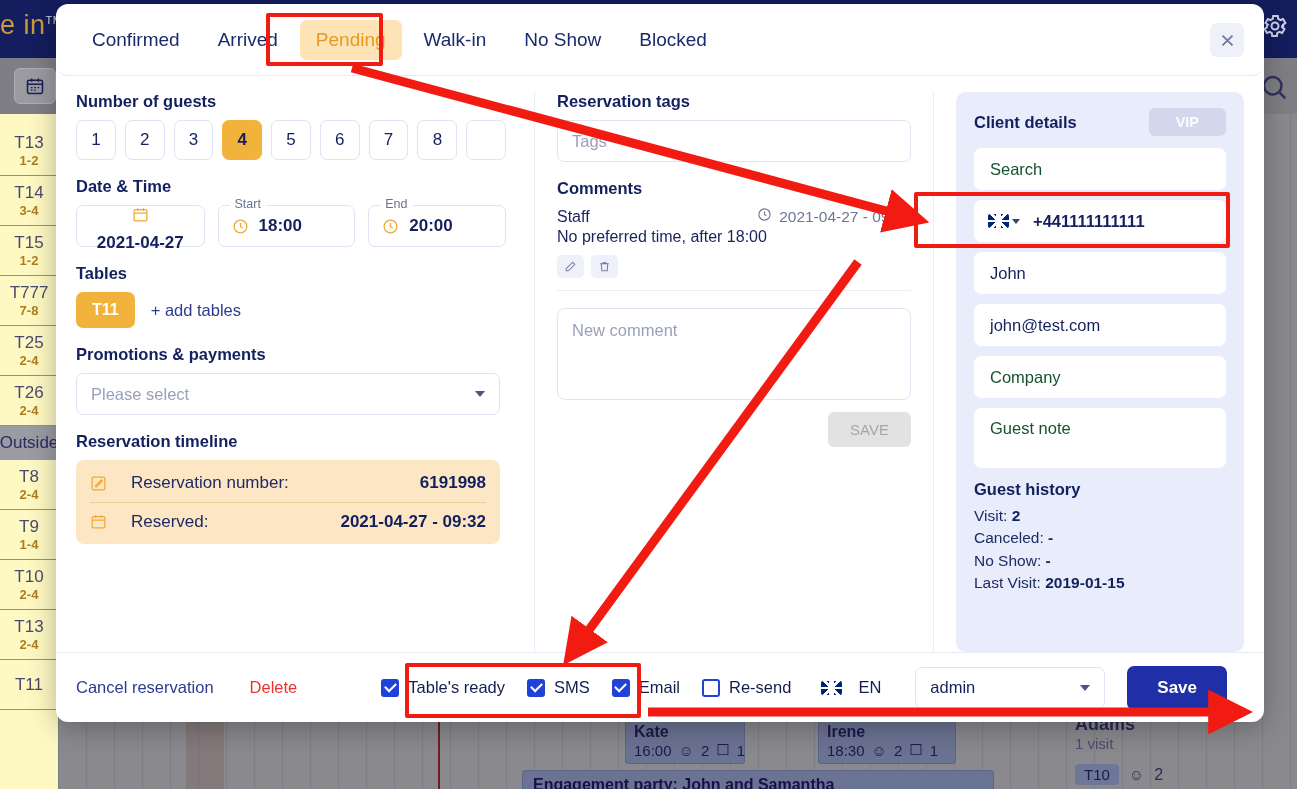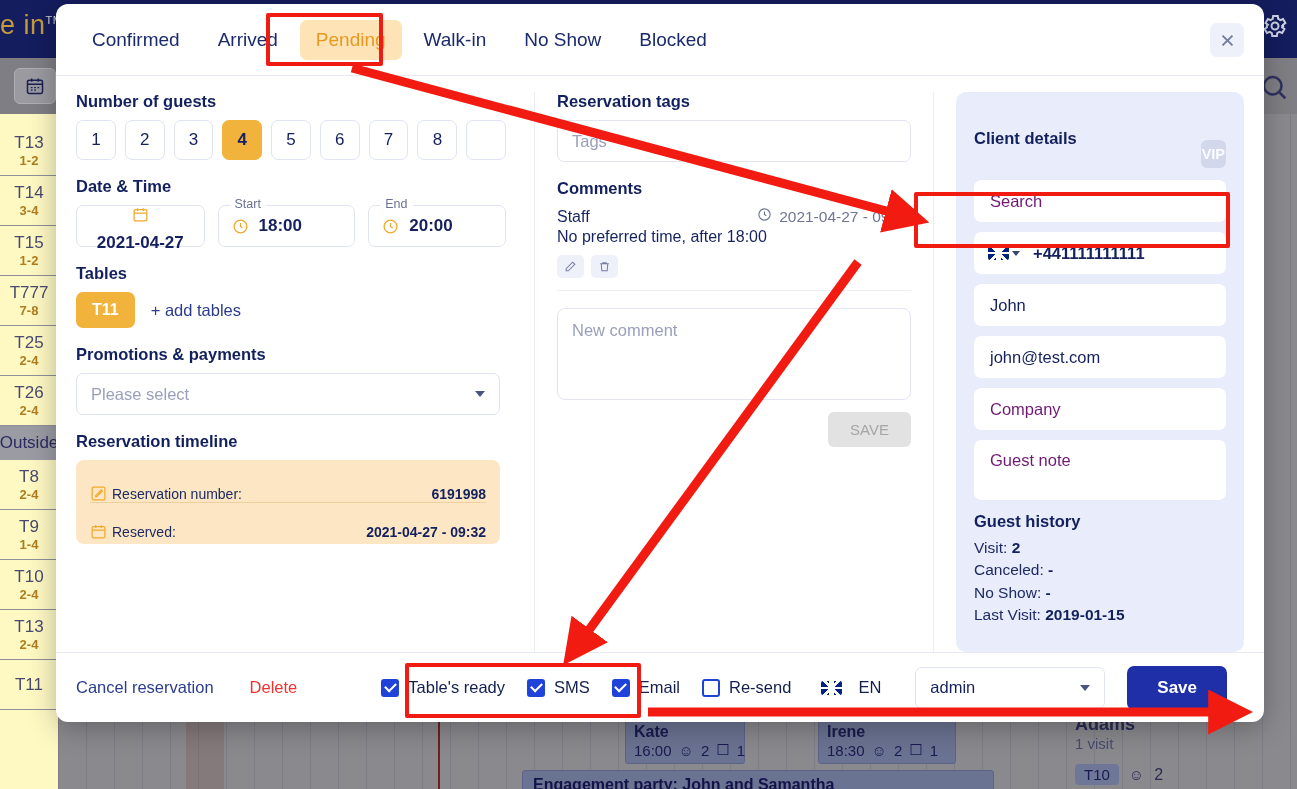--- a/index.html
+++ b/index.html
@@ -92,20 +92,21 @@
     position: absolute; left: 56px; top: 4px; width: 1208px; height: 718px;
     background: #ffffff; border-radius: 12px;
     box-shadow: 0 6px 28px rgba(0,0,0,.28);
     display: flex; flex-direction: column;
     overflow: hidden;
   }
   .m-header {
     height: 72px; flex: none; display: flex; align-items: center;
     padding: 0 18px 0 20px; border-bottom: 1px solid #e7e9f3;
     position: relative;
+    border-radius: 12px;
   }
   .tabs { display: flex; align-items: center; gap: 6px; }
   .tab {
     font-size: 19px; color: #1a2a6c; padding: 9px 16px; border-radius: 7px;
     cursor: pointer; white-space: nowrap;
   }
   .tab.active { background: #fde3b6; color: #e79a22; }
   .m-close {
     position: absolute; right: 20px; top: 19px;
     width: 34px; height: 34px; border-radius: 7px; background: #eef0fa;
@@ -169,22 +170,22 @@
     display: flex; align-items: center; justify-content: space-between;
     padding: 15px 14px; color: #9aa0bb; font-size: 16.5px; cursor: pointer;
     background: #fff;
   }
   .caret { border-left: 5px solid transparent; border-right: 5px solid transparent;
            border-top: 6px solid #4a5480; }
 
   
   .timeline { background: #fde6c3; border-radius: 8px; width: 424px; padding: 4px 14px; }
   .tl-row {
-    display: flex; align-items: flex-end; gap: 5px; height: 38px;
-    font-size: 14px; color: #1d2a63;
+    display: flex; align-items: center; gap: 24px; height: 38px;
+    font-size: 17px; color: #1d2a63;
   }
   .tl-row + .tl-row { border-top: 1px solid #f0cf9e; }
   .tl-lbl { flex: 1; }
   .tl-val { font-weight: bold; color: #12205e; }
 
   
   .tagbox {
     height: 42px; border: 1px solid #e2e5f1; border-radius: 7px;
     display: flex; align-items: center; padding: 0 14px;
     color: #9aa0bb; font-size: 16.5px; background: #fff;
@@ -215,29 +216,29 @@
 
   
   .clientpanel {
     background: #e8ecfb; border-radius: 10px; padding: 16px 18px;
     height: 100%;
   }
   .cp-head { display: flex; align-items: center; justify-content: space-between; margin-bottom: 12px; }
   .cp-title { font-size: 16.5px; font-weight: bold; color: #12205e; }
   .vip {
     background: #d2d7ec; color: #fbfcff; font-size: 14.5px; font-weight: bold;
-    border-radius: 6px; padding: 6px 1px; margin-top: 32px;
+    border-radius: 6px; padding: 6px 27px;
   }
   .cp-field {
     height: 42px; background: #fff; border-radius: 7px; margin-bottom: 10px;
     display: flex; align-items: center; padding: 0 16px;
     font-size: 16.5px; color: #15215e;
   }
   .cp-field.ph { font-weight: bold; gap: 3px; padding-left: 14px; }
-  .cp-field.placeholder { color: #701a75; border-radius: 7px; }
+  .cp-field.placeholder { color: #14532d; border-radius: 7px; }
   .cp-note { height: 60px; align-items: flex-start; padding-top: 11px; }
   .flag {
     width: 21px; height: 14px; border-radius: 2px; flex: none;
     background:
       linear-gradient(to bottom, transparent 40%, #fff 40% 60%, transparent 60%),
       linear-gradient(to right, transparent 40%, #fff 40% 60%, transparent 60%),
       linear-gradient(45deg, transparent 44%, #fff 44% 56%, transparent 56%),
       linear-gradient(-45deg, transparent 44%, #fff 44% 56%, transparent 56%),
       linear-gradient(to bottom, transparent 44%, #cf142b 44% 56%, transparent 56%),
       linear-gradient(to right, transparent 44%, #cf142b 44% 56%, transparent 56%),

